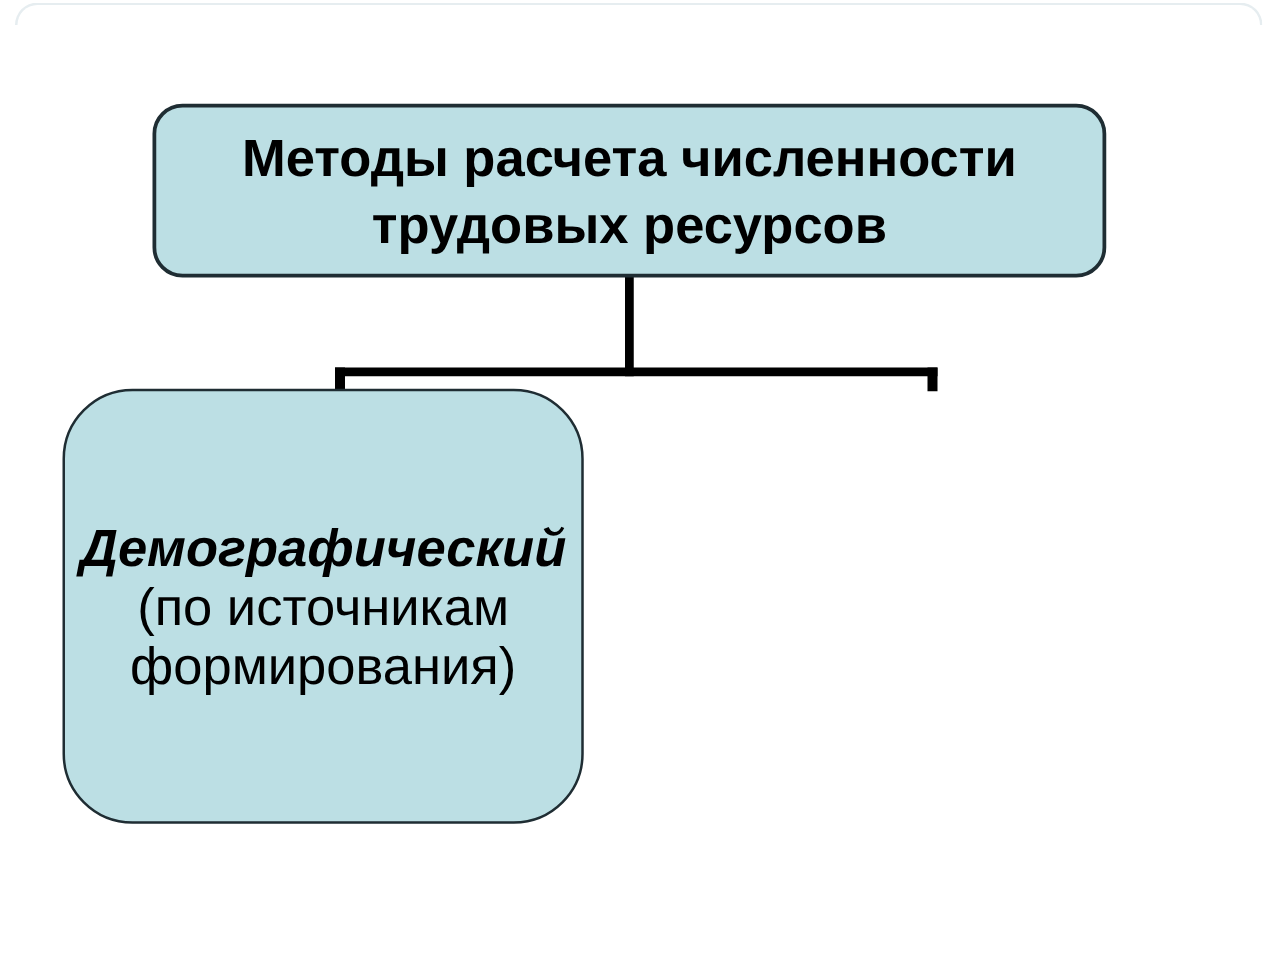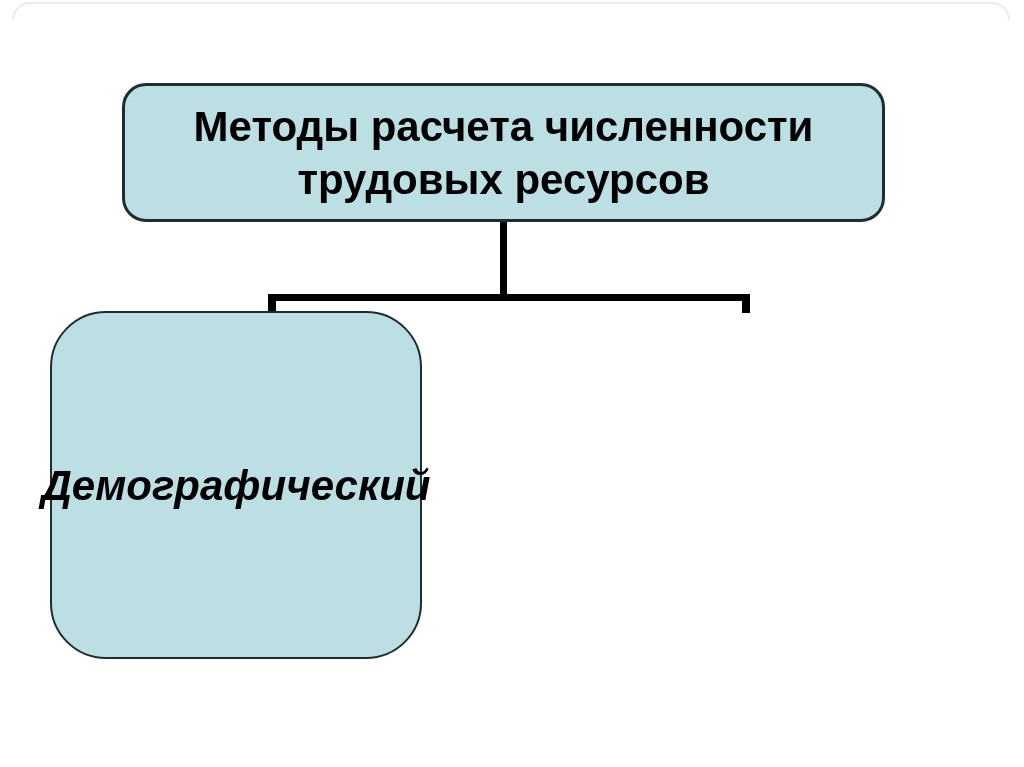--- a/index.html
+++ b/index.html
@@ -53,21 +53,21 @@
   }
   .root-title {
     font-size: 42px;
     font-weight: bold;
     line-height: 53px;
     white-space: pre-line;
   }
 
   .child-node {
     top: 311px;
-    width: 372px; height: 348px;
+    width: 417px; height: 348px;
     border-radius: 56px;
   }
   .child-left  { left: 50px; }
   .child-right { left: 523px; width: 444px; }
 
   .child-heading {
     font-size: 42px;
     font-weight: bold;
     font-style: italic;
     line-height: 47px;
@@ -92,16 +92,18 @@
   <div class="connector conn-stub-left"></div>
   <div class="connector conn-stub-right"></div>
 
   <div class="node root-node">
     <div class="root-title">Методы расчета численности
 трудовых ресурсов</div>
   </div>
 
   <div class="node child-node child-left">
     <div class="child-heading">Демографический</div>
+    <div class="child-subtitle">(по источникам
+формирования)</div>
   </div>
 
 
 </div>
 
 </body></html>

